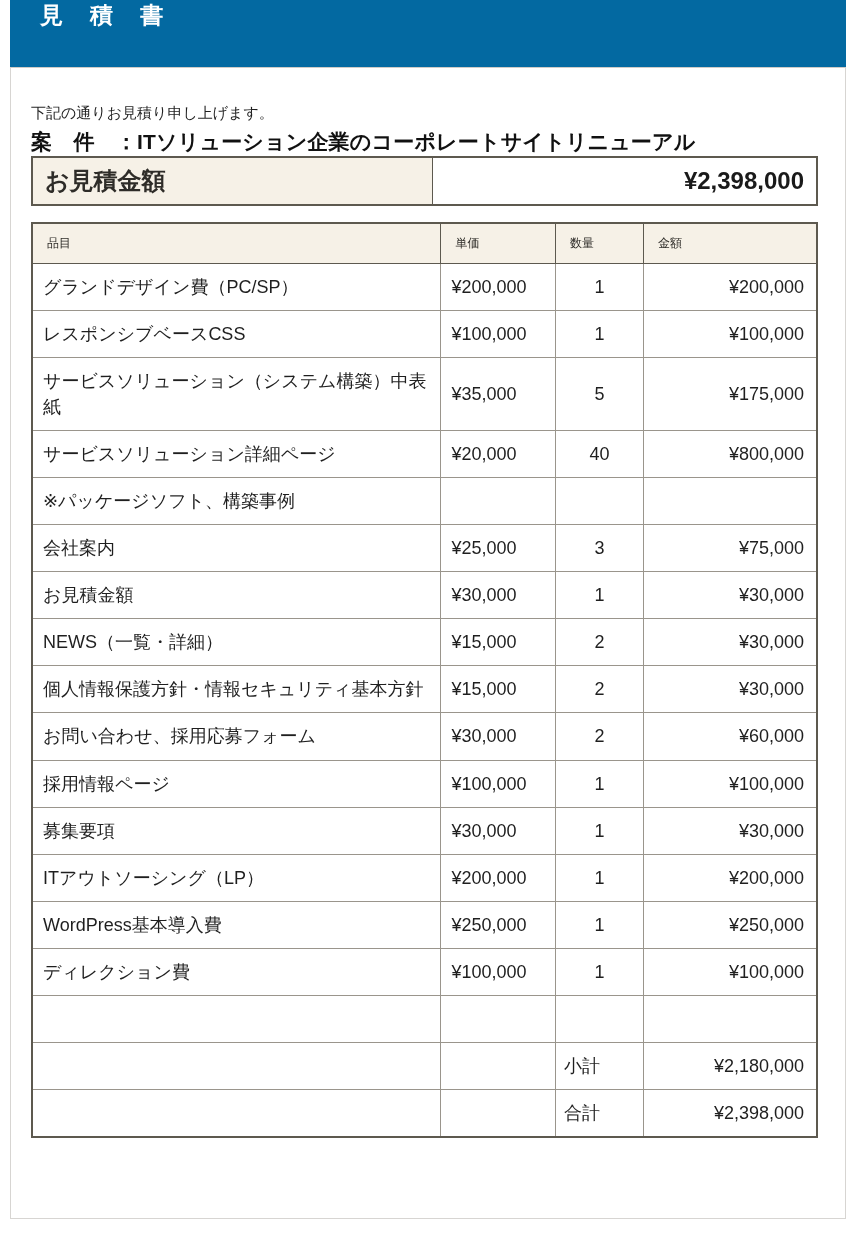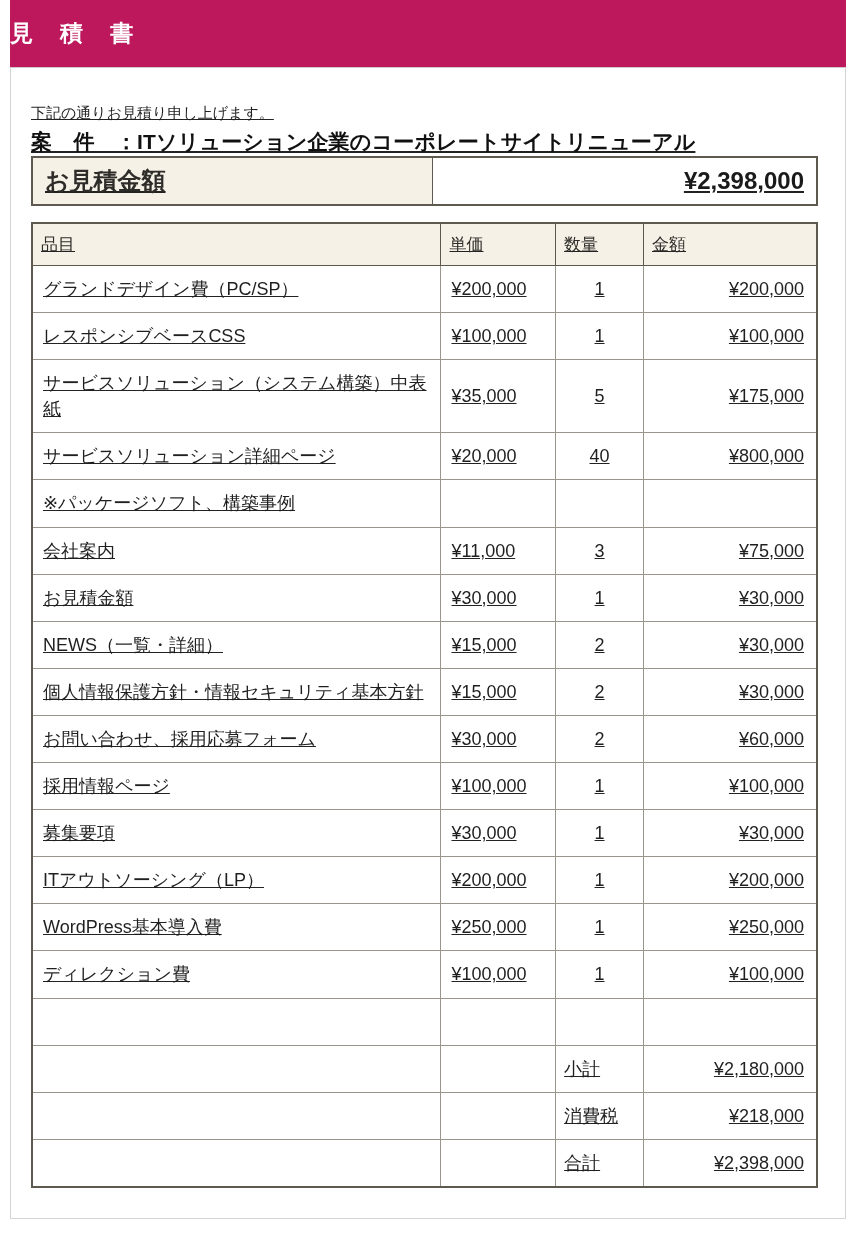--- a/index.html
+++ b/index.html
@@ -7,40 +7,39 @@
     background: #ffffff;
     font-family: "Liberation Sans", "DejaVu Sans", sans-serif;
     color: #222222;
   }
   body { width: 857px; min-height: 1238px; }
 
   .page { padding: 0 11px 14px 10px; }
 
   
   .title-bar {
-    background: #be185d;
+    background: #0369a1;
     height: 67px;
     display: flex;
-    align-items: center;
+    padding-left: 30px;
   }
   .title-bar h1 {
     color: #ffffff;
     font-size: 23px;
     font-weight: bold;
     letter-spacing: 0.45em;
   }
 
   
   .card {
     border: 1px solid #d7d5d2;
     border-top: 1px solid #cfccc7;
     background: #ffffff;
     padding: 36px 28px 20px 20px;
     min-height: 1152px;
-    text-decoration: underline;
   }
 
   .greeting { font-size: 15px; color: #1e1e1e; margin-bottom: 5px; }
   .subject  { font-size: 21px; font-weight: bold; color: #111111; letter-spacing: 0.2px; }
 
   
   table { border-collapse: collapse; width: 787px; table-layout: fixed; }
   .amount-table { margin-bottom: 16px; border: 2px solid #5d594f; }
   .amount-table td { border: 1px solid #5d594f; height: 48px; vertical-align: middle; }
   .amount-table .amt-label {
@@ -60,23 +59,23 @@
     padding-right: 12px;
     color: #1a1a1a;
   }
 
   
   .items-table { border: 2px solid #5d594f; }
   .items-table th {
     background: #f6f1e7;
     border: 1px solid #5d594f;
     font-weight: normal;
-    font-size: 17px;
+    font-size: 12px;
     text-align: left;
-    padding: 9px 8px;
+    padding: 9px 14px;
     height: 40px;
     color: #2e2c28;
   }
   .items-table td {
     border: 1px solid #9a958c;
     font-size: 18px;
     padding: 10px 10px;
     height: 47px;
     vertical-align: middle;
     color: #1f1f1f;
@@ -159,21 +158,21 @@
     <td class="cell-amount">¥800,000</td>
   </tr>
           <tr>
     <td class="cell-item">※パッケージソフト、構築事例</td>
     <td class="cell-unit"></td>
     <td class="cell-qty"></td>
     <td class="cell-amount"></td>
   </tr>
           <tr>
     <td class="cell-item">会社案内</td>
-    <td class="cell-unit">¥11,000</td>
+    <td class="cell-unit">¥25,000</td>
     <td class="cell-qty">3</td>
     <td class="cell-amount">¥75,000</td>
   </tr>
           <tr>
     <td class="cell-item">お見積金額</td>
     <td class="cell-unit">¥30,000</td>
     <td class="cell-qty">1</td>
     <td class="cell-amount">¥30,000</td>
   </tr>
           <tr>
@@ -232,26 +231,20 @@
   </tr>
           <tr class="total-row">
     <td class="cell-item"></td>
     <td class="cell-unit"></td>
     <td class="cell-qty">小計</td>
     <td class="cell-amount">¥2,180,000</td>
   </tr>
           <tr class="total-row">
     <td class="cell-item"></td>
     <td class="cell-unit"></td>
-    <td class="cell-qty">消費税</td>
-    <td class="cell-amount">¥218,000</td>
-  </tr>
-          <tr class="total-row">
-    <td class="cell-item"></td>
-    <td class="cell-unit"></td>
     <td class="cell-qty">合計</td>
     <td class="cell-amount">¥2,398,000</td>
   </tr>
         </tbody>
     </table>
 
   </main>
 </div>
 
 </body></html>

